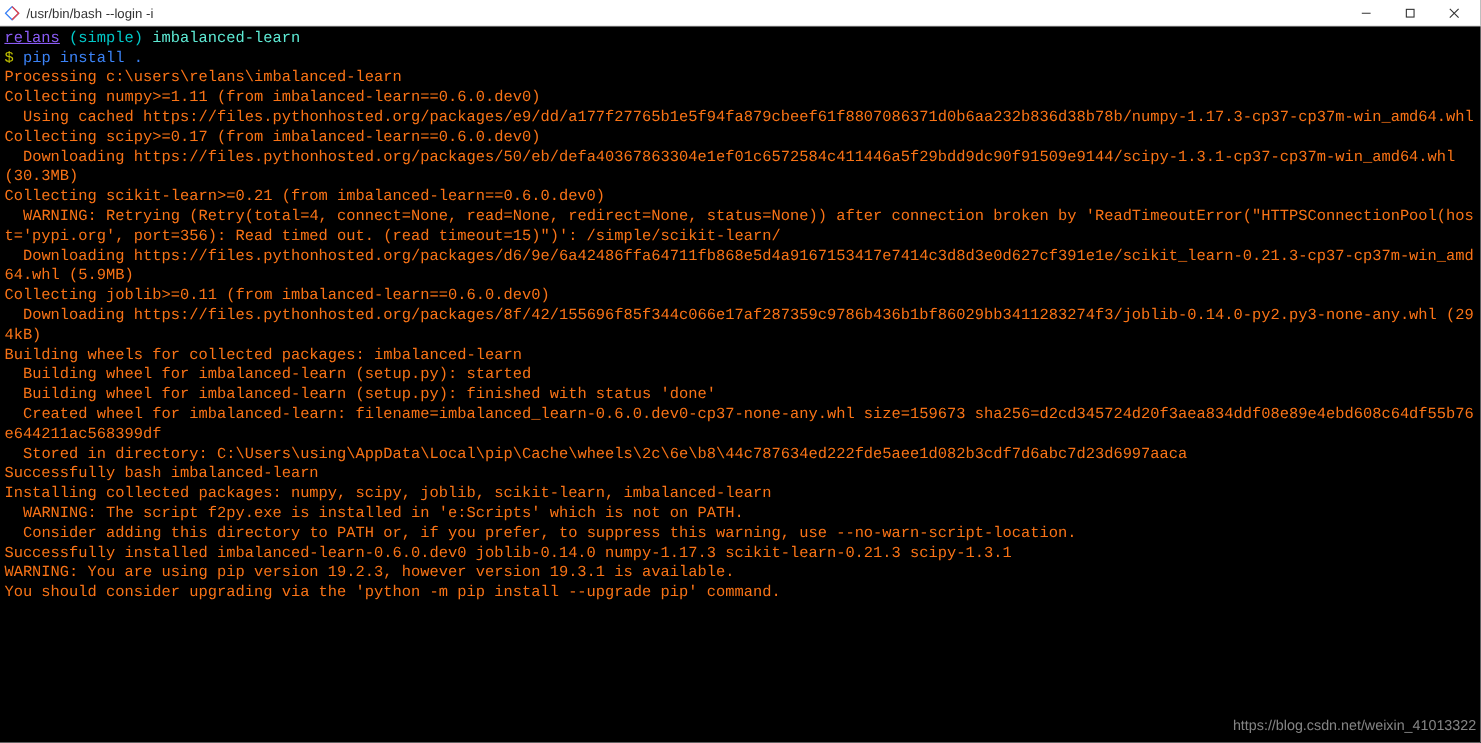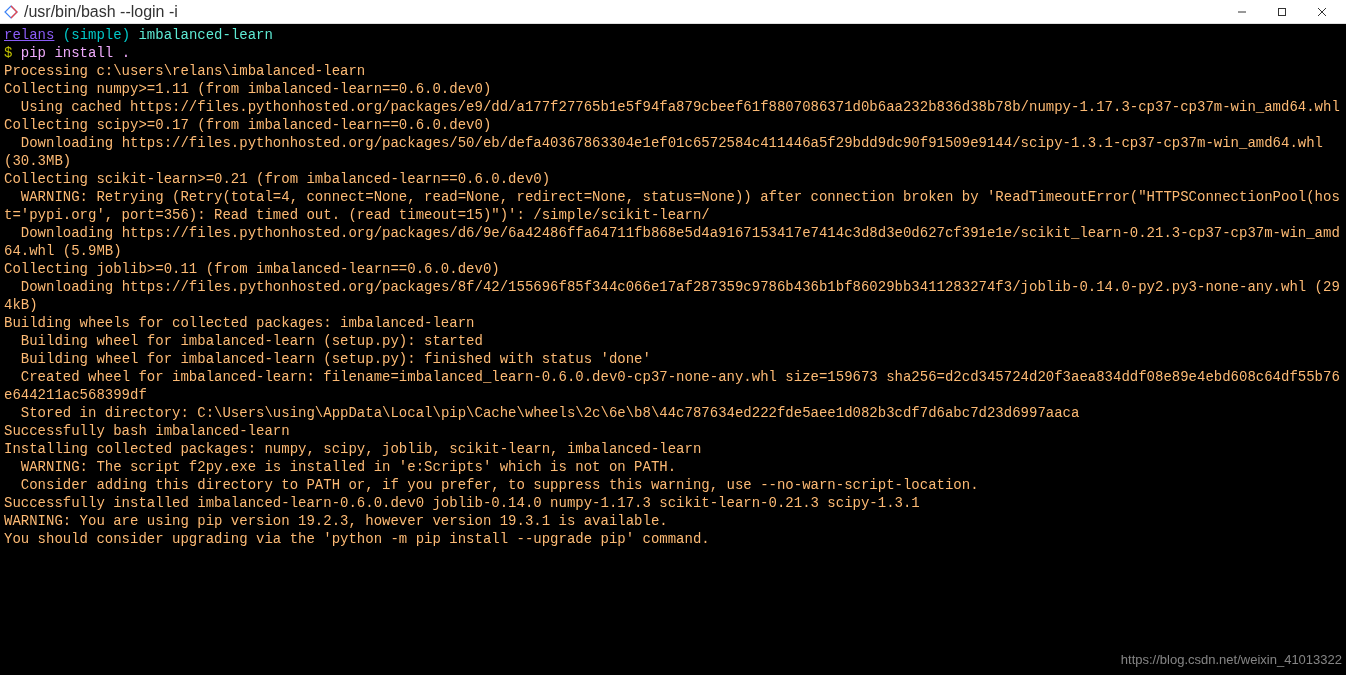--- a/index.html
+++ b/index.html
@@ -4,21 +4,21 @@
 <style>
 * { margin: 0; padding: 0; box-sizing: border-box; }
 html, body { width: 1346px; height: 675px; overflow: hidden; font-family: Consolas, "Courier New", monospace; }
 .titlebar {
   height: 24px;
   background: #ffffff;
   display: flex;
   align-items: center;
   padding: 0 4px;
   font-family: "Segoe UI", Tahoma, sans-serif;
-  font-size: 16px;
+  font-size: 12px;
   color: #333;
   border-bottom: 1px solid #e0e0e0;
 }
 .titlebar .icon {
   width: 14px; height: 14px; margin-right: 6px;
   display: inline-flex; align-items: center; justify-content: center;
 }
 .titlebar .title { flex: 0 0 auto; }
 .titlebar .spacer { flex: 1 1 auto; }
 .titlebar .winbtn {
@@ -40,22 +40,22 @@
   font-family: Consolas, "Courier New", monospace;
   font-size: 14px;
   line-height: 18px;
   white-space: pre-wrap;
   word-break: break-all;
 }
 .c-green { color: #8b5cf6; text-decoration: underline; }
 .c-teal  { color: #00c8c8; }
 .c-blue  { color: #5eead4; }
 .c-dollar{ color: #c0c000; }
-.c-cmd   { color: #f0abfc; }
-.c-out   { color: #fdba74; text-align: right; }
+.c-cmd   { color: #3b82f6; }
+.c-out   { color: #f97316; text-align: right; }
 
 .watermark {
   position: absolute;
   right: 4px;
   bottom: 8px;
   color: rgba(220,220,220,0.6);
   font-family: "Segoe UI", Tahoma, sans-serif;
   font-size: 13px;
 }
 </style>

